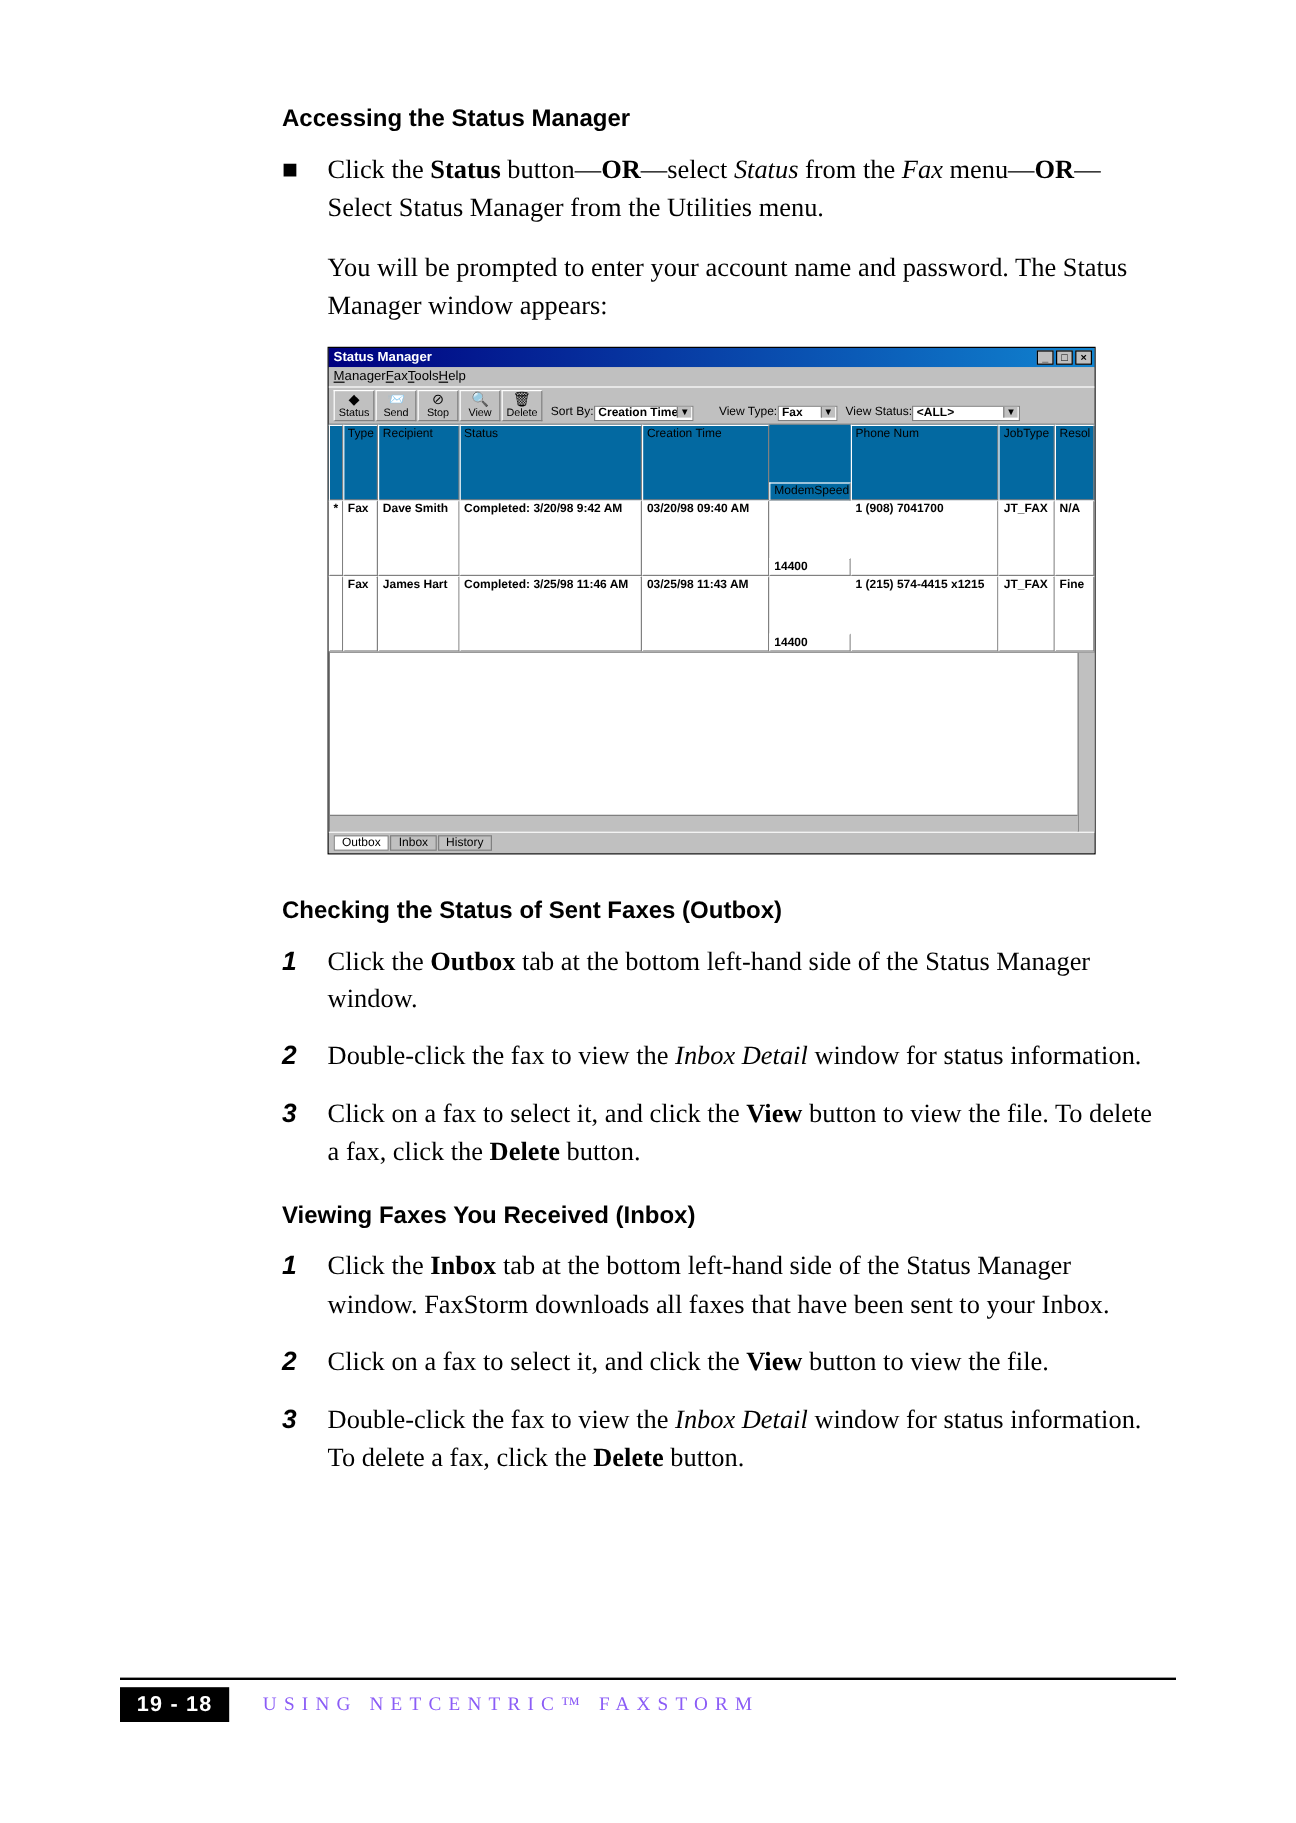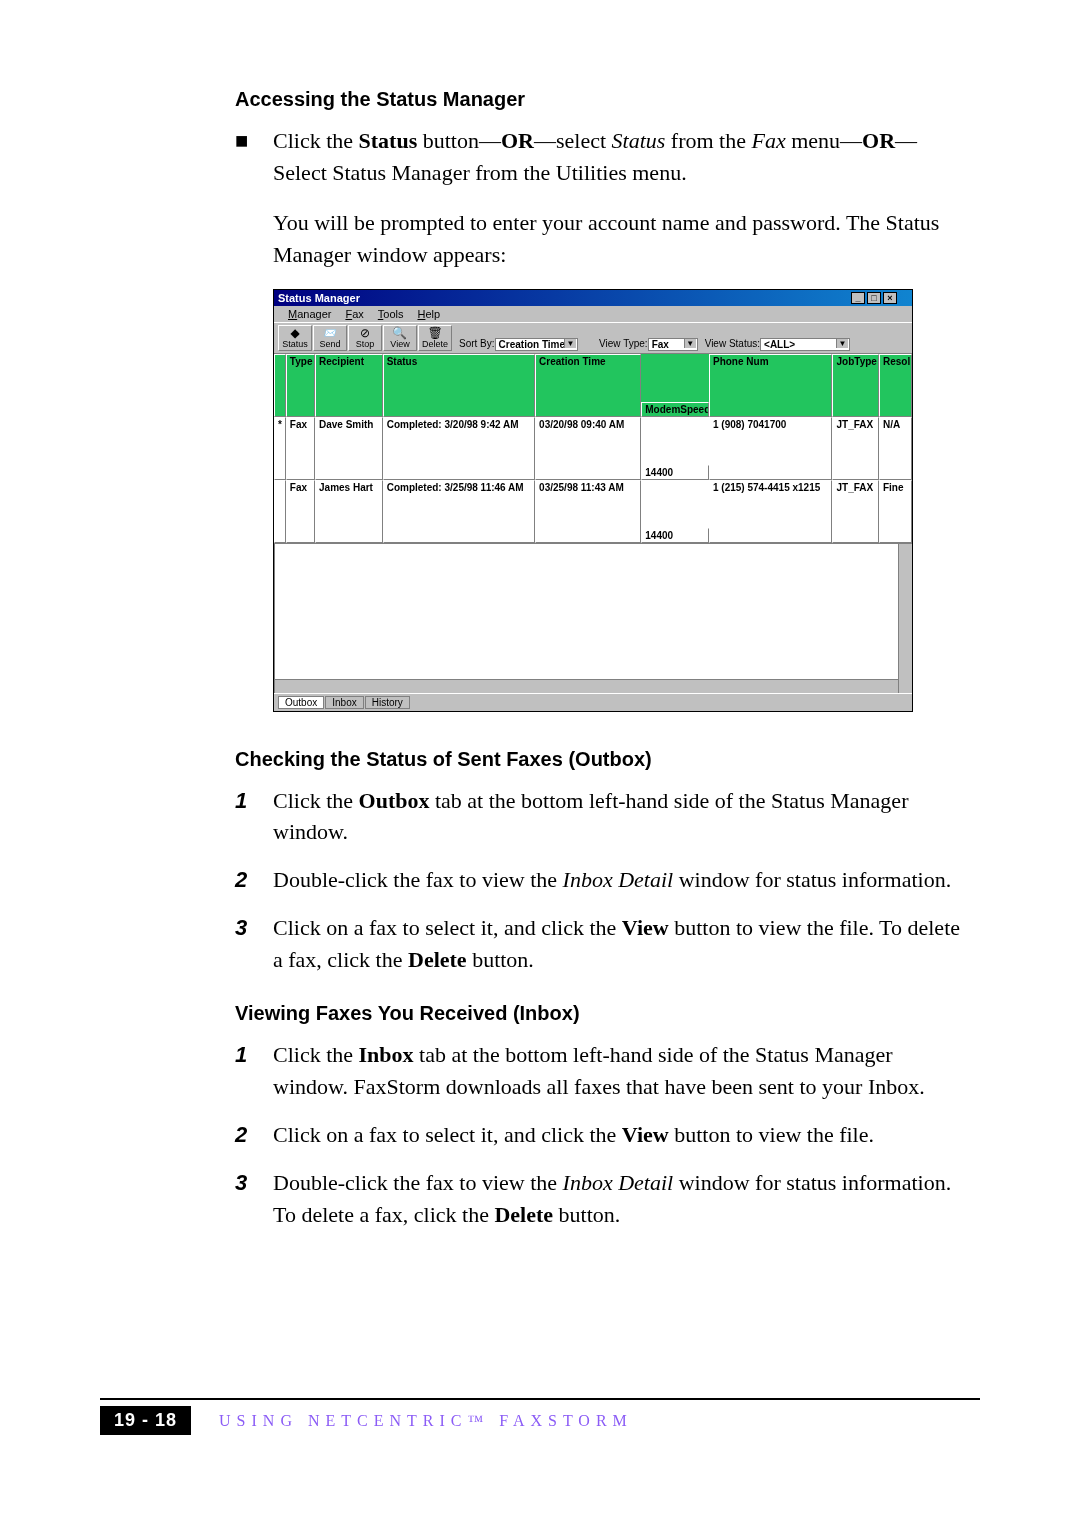--- a/index.html
+++ b/index.html
@@ -43,38 +43,37 @@
     background: #c0c0c0;
     font-family: "MS Sans Serif", Arial, sans-serif;
     font-size: 10px;
   }
   .titlebar {
     background: linear-gradient(to right, #000080, #1084d0);
     color: #fff;
     display: flex;
     align-items: center;
     justify-content: space-between;
-    padding: 2px 15px 2px 4px;
+    padding: 2px 2px 2px 4px;
     font-weight: bold;
     font-size: 11px;
   }
   .titlebar-btns { display: flex; gap: 2px; }
   .titlebar-btn {
     width: 14px; height: 12px;
     background: #c0c0c0;
     border: 1px solid #000;
     display: flex; align-items: center; justify-content: center;
     font-size: 9px; color:#000; font-weight:bold;
   }
   .menubar {
     display: flex;
     background: #c0c0c0;
-    padding: 2px 14px;
+    padding: 2px 4px;
     font-size: 11px;
-    gap: 14px;
   }
   .menubar span u { text-decoration: underline; }
   .toolbar {
     display: flex;
     background: #c0c0c0;
     padding: 2px 4px;
     align-items: flex-end;
     border-top: 1px solid #fff;
     border-bottom: 1px solid #808080;
     gap: 1px;
@@ -105,22 +104,22 @@
     min-width: 78px;
   }
   .combo::after {
     content:"▼"; position:absolute; right:1px; top:0;
     background:#c0c0c0; width:11px; text-align:center;
     font-size:8px; border-left:1px solid #808080;
   }
   .headerrow, .datarow {
     display: flex;
     font-size: 10px;
-    font-weight: bold;
-    background: #22c55e;
+    font-weight: normal;
+    background: #0369a1;
   }
   .headerrow div, .datarow div {
     border: 1px solid #808080;
     border-top-color:#fff; border-left-color:#fff;
     padding: 1px 3px;
     overflow: hidden;
     white-space: nowrap;
   }
   .datarow { background:#fff; font-weight: bold; }
   .c0{width:12px;} .c1{width:30px;} .c2{width:70px;} .c3{width:158px;}

